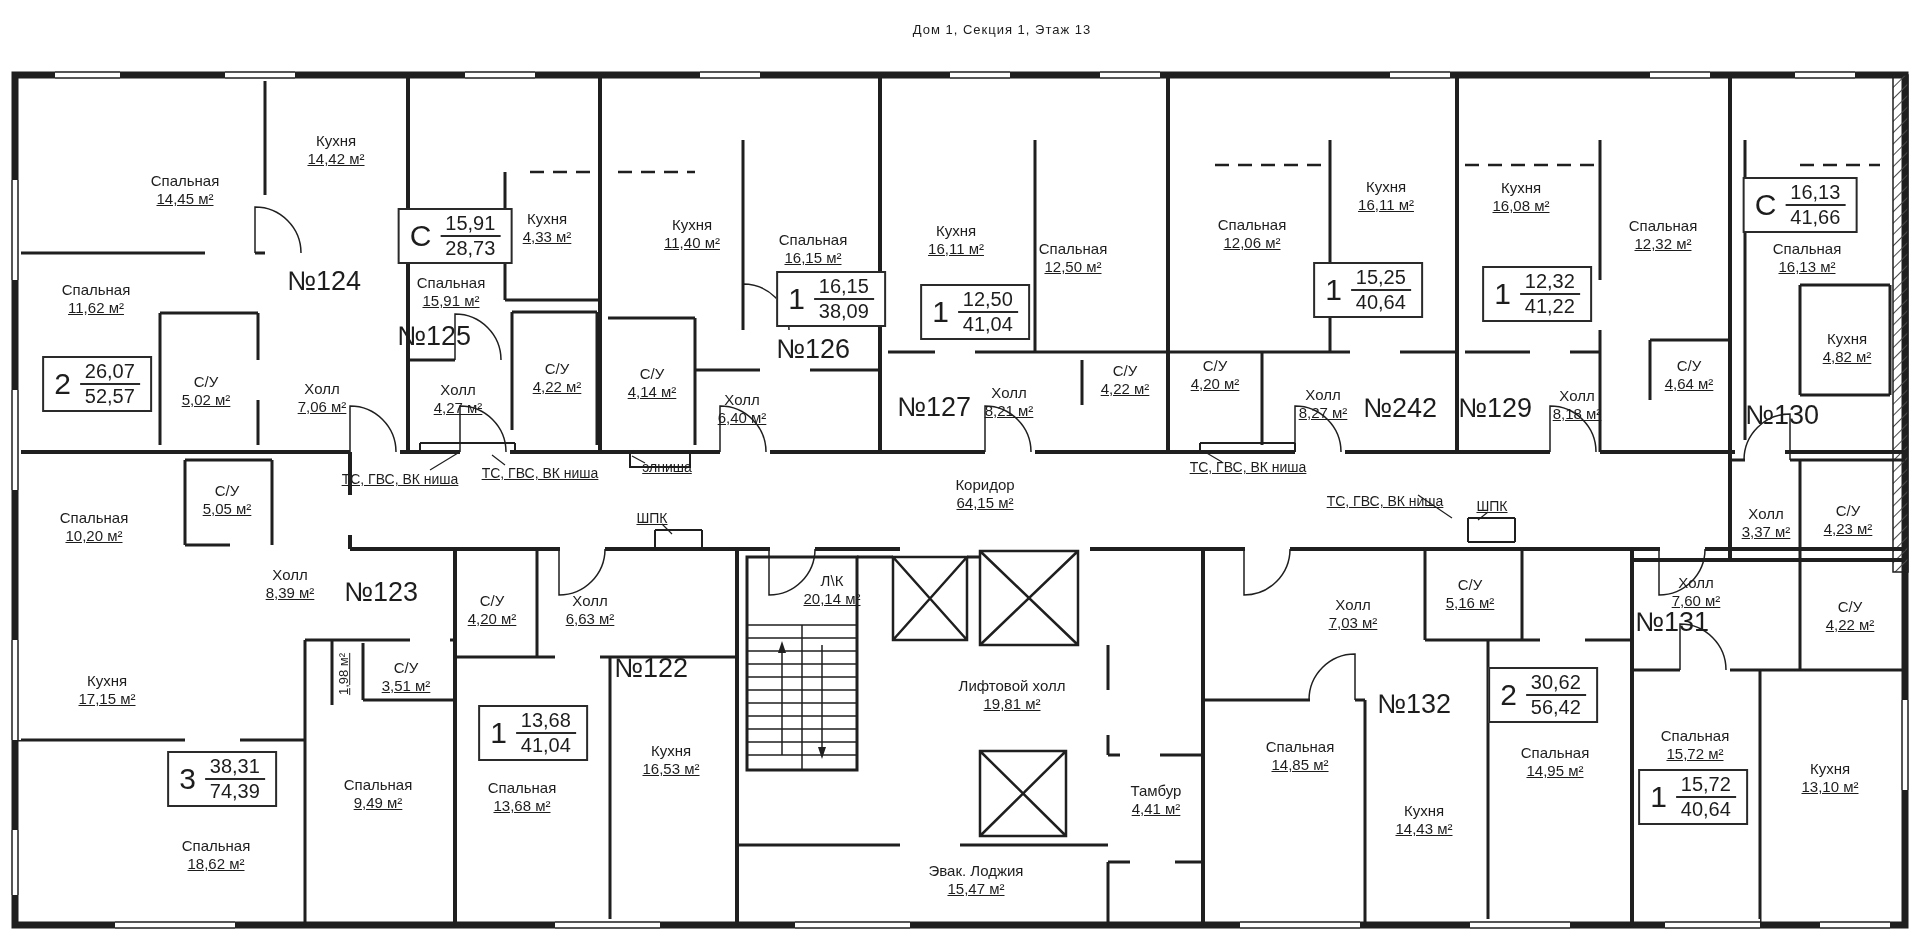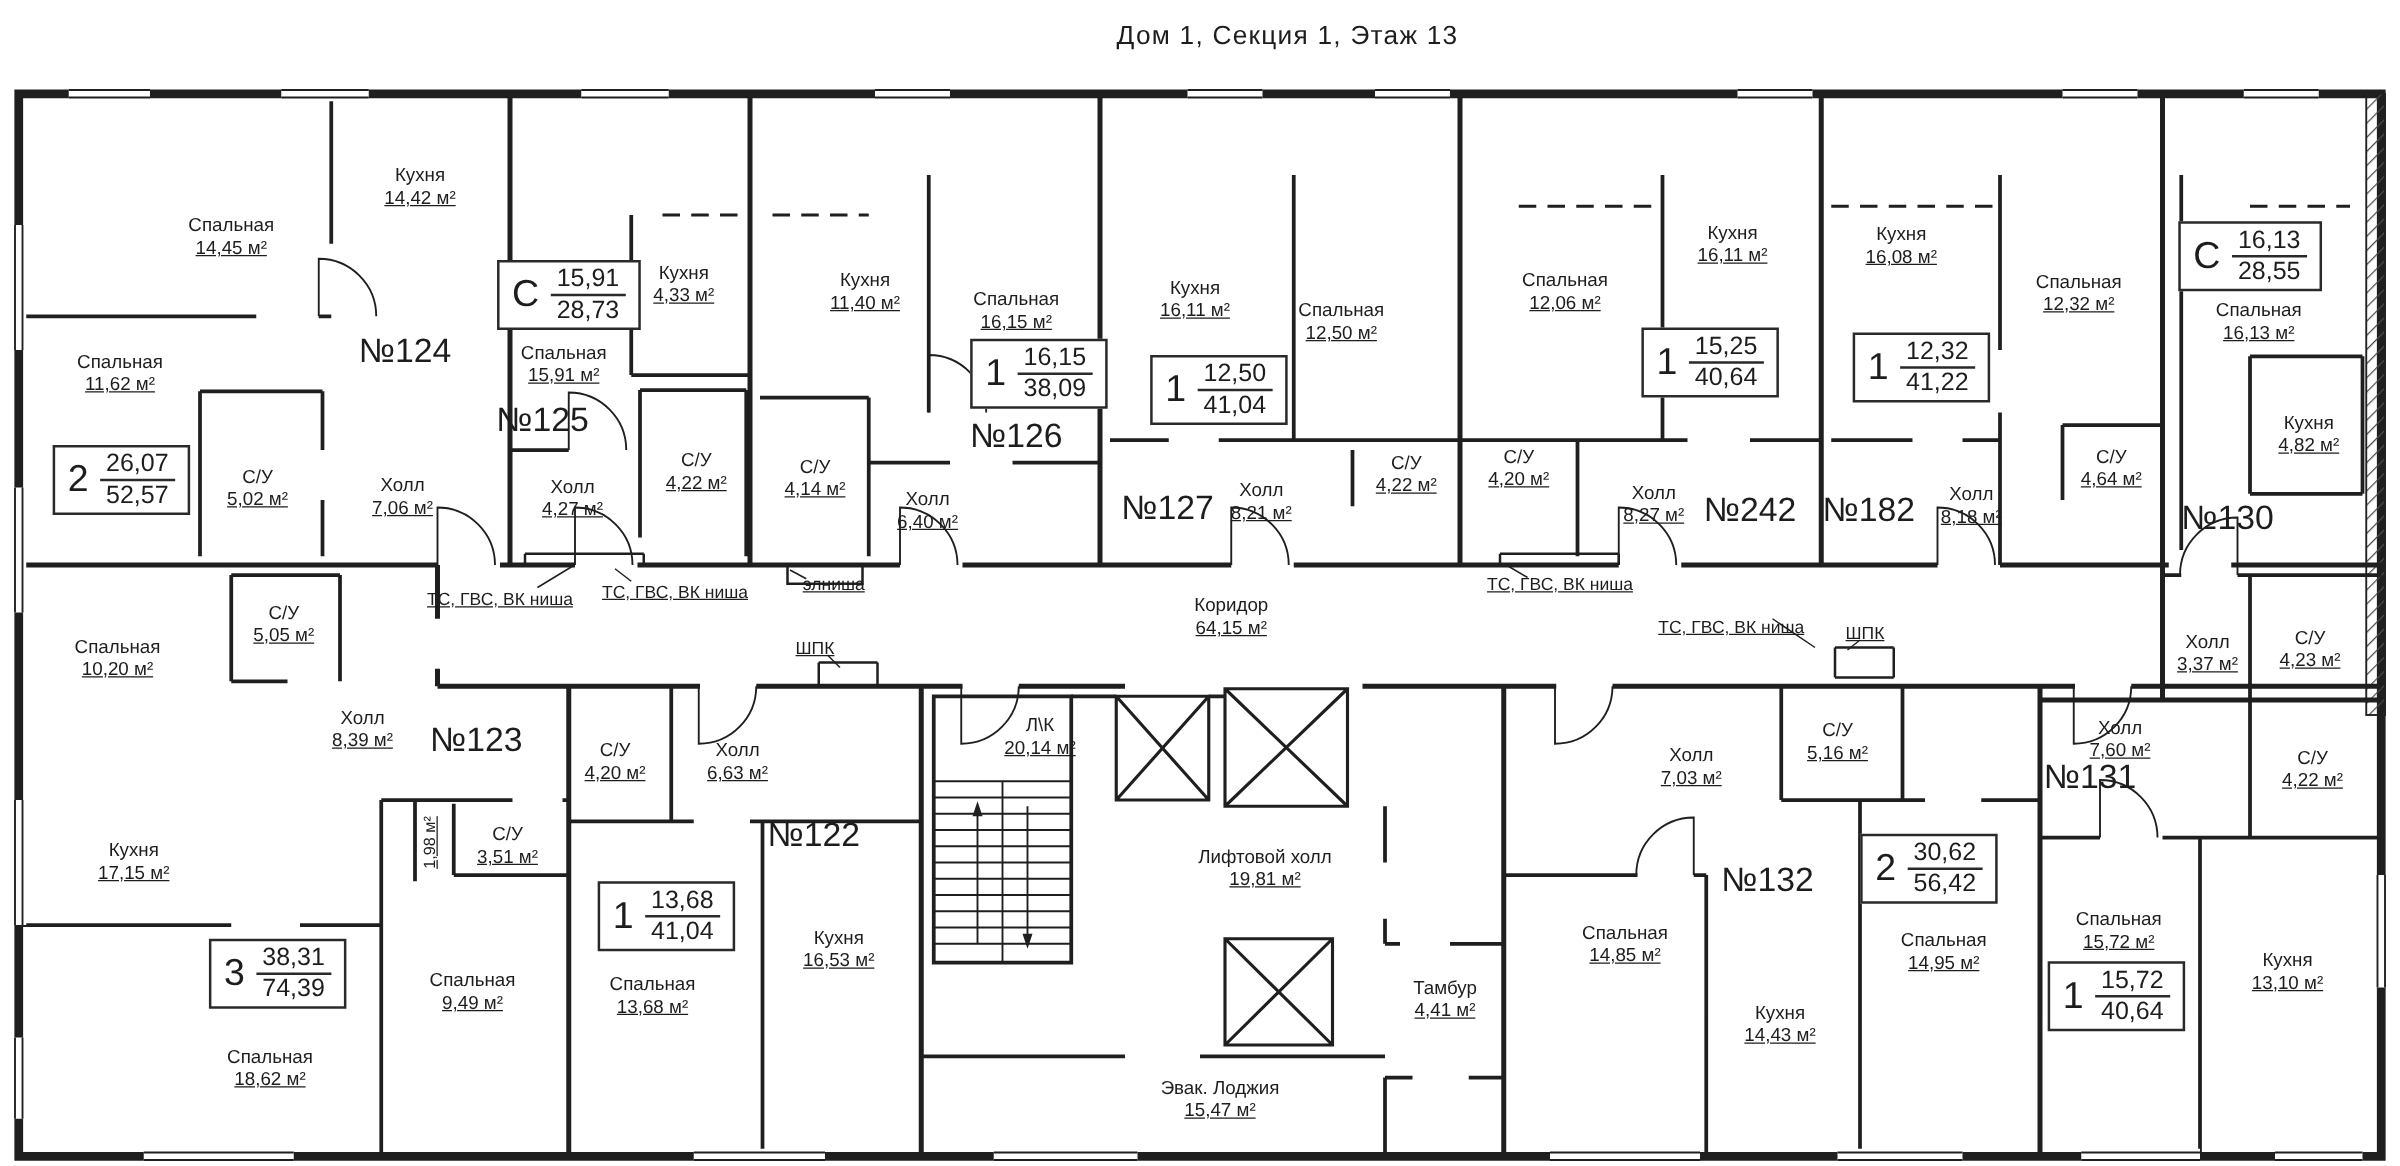--- a/index.html
+++ b/index.html
@@ -1,19 +1,19 @@
 <!DOCTYPE html>
 <html><head>
 <meta charset="utf-8">
 <style>
   html,body{margin:0;padding:0;background:#fff;}
   .plan{position:relative;width:1920px;height:933px;background:#fff;overflow:hidden;
         font-family:"Liberation Sans",sans-serif;color:#1d1d1d;}
   svg.walls{position:absolute;left:0;top:0;}
-  .title{position:absolute;transform:translate(-50%,-50%);font-size:21px;letter-spacing:1px;white-space:nowrap;margin-left:28px;}
+  .title{position:absolute;transform:translate(-50%,-50%);font-size:13px;letter-spacing:1px;white-space:nowrap;}
   .lbl{position:absolute;transform:translate(-50%,-50%);display:flex;flex-direction:column;
        align-items:center;text-align:center;font-size:15px;line-height:1.2;white-space:nowrap;}
   .lbl .ar{text-decoration:underline;}
   .lbl.vert{transform:translate(-50%,-50%) rotate(-90deg);font-size:13px;}
   .unit-no{position:absolute;transform:translate(-50%,-50%);font-size:27px;white-space:nowrap;}
   .badge{position:absolute;transform:translate(-50%,-50%);display:flex;align-items:center;gap:9px;
          border:2px solid #2a2a2a;background:#fff;padding:2px 10px;}
   .badge .bt{font-size:30px;}
   .badge .bf{display:flex;flex-direction:column;font-size:20px;line-height:1.15;}
   .badge .bu{border-bottom:2px solid #2a2a2a;padding:0 5px;}
@@ -267,39 +267,39 @@
       <span class="nm">Кухня</span>
       <span class="ar">16,08 м²</span>
     </div>
   <div class="badge" style="left:1537px;top:294px">
       <span class="bt">1</span>
       <span class="bf">
         <span class="bu">12,32</span>
         <span class="bl">41,22</span>
       </span>
     </div>
-  <div class="unit-no" style="left:1495px;top:408px">№182</div>
+  <div class="unit-no" style="left:1495px;top:408px">№129</div>
   <div class="lbl" style="left:1577px;top:405px">
       <span class="nm">Холл</span>
       <span class="ar">8,18 м²</span>
     </div>
   <div class="lbl" style="left:1663px;top:235px">
       <span class="nm">Спальная</span>
       <span class="ar">12,32 м²</span>
     </div>
   <div class="lbl" style="left:1689px;top:375px">
       <span class="nm">С/У</span>
       <span class="ar">4,64 м²</span>
     </div>
 
   <div class="badge" style="left:1800px;top:205px">
       <span class="bt">С</span>
       <span class="bf">
         <span class="bu">16,13</span>
-        <span class="bl">28,55</span>
+        <span class="bl">41,66</span>
       </span>
     </div>
   <div class="lbl" style="left:1807px;top:258px">
       <span class="nm">Спальная</span>
       <span class="ar">16,13 м²</span>
     </div>
   <div class="lbl" style="left:1847px;top:348px">
       <span class="nm">Кухня</span>
       <span class="ar">4,82 м²</span>
     </div>

